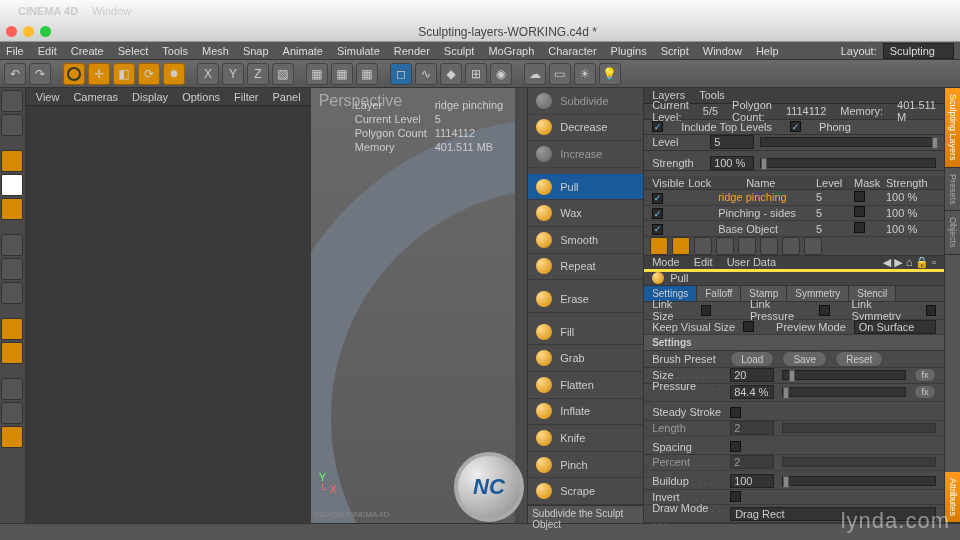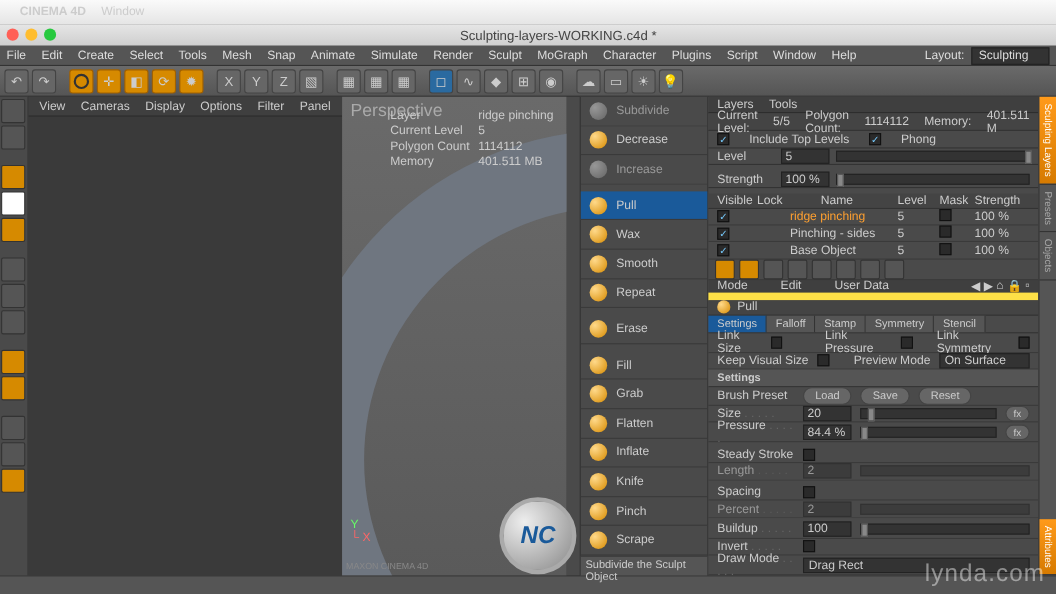--- a/index.html
+++ b/index.html
@@ -76,21 +76,21 @@
 .layers-head { height:16px; display:flex; align-items:center; padding:0 8px; font-size:10px; background:#444; border-bottom:1px solid #333; }
 .layers-head span:nth-child(1){width:36px;} .layers-head span:nth-child(2){width:30px;} .layers-head span:nth-child(3){flex:1;margin-left:28px;} .layers-head span:nth-child(4){width:38px;} .layers-head span:nth-child(5){width:32px;} .layers-head span:nth-child(6){width:50px;}
 .layer-row { height:18px; display:flex; align-items:center; padding:0 8px; font-size:10px; border-bottom:1px solid #3a3a3a; }
 .layer-row.sel .lname { color:#ffa030; }
 .layer-row .vis{width:36px;} .layer-row .lock{width:30px;} .layer-row .lname{flex:1;} .layer-row .lvl{width:38px;} .layer-row .msk{width:32px;} .layer-row .str{width:50px;}
 
 .icon-row { height:22px; display:flex; align-items:center; padding:0 6px; gap:4px; border-bottom:1px solid #333; }
 .mini-btn { width:18px; height:18px; background:#555; border:1px solid #333; border-radius:2px; }
 .mini-btn.orange{background:#d68a00;}
 
-.attr-head { height:18px; background:#3f3f3f; border-bottom:7px solid #fde047; display:flex; align-items:center; padding:0 8px; gap:30px; }
+.attr-head { height:18px; background:#3f3f3f; border-bottom:3px solid #fde047; display:flex; align-items:center; padding:0 8px; gap:14px; }
 .attr-head .icons { margin-left:auto; display:flex; gap:3px; font-size:10px; }
 .pull-row { height:16px; display:flex; align-items:center; padding:0 8px; gap:6px; background:#444; border-bottom:1px solid #333; }
 .tabs-row { height:17px; display:flex; border-bottom:1px solid #333; }
 .tab { padding:2px 8px; background:#555; border-right:1px solid #333; font-size:10px; }
 .tab.active { background:#1a5a9a; }
 
 .prop-row { height:18px; display:flex; align-items:center; padding:0 8px; gap:8px; border-bottom:1px solid #3a3a3a; font-size:10px; }
 .prop-row .lbl { width:70px; }
 .prop-row .dots::after{content:" . . . . .";color:#666;}
 .section-head { height:16px; background:#555; padding:2px 8px; font-size:10px; font-weight:bold; border-bottom:1px solid #333; }

